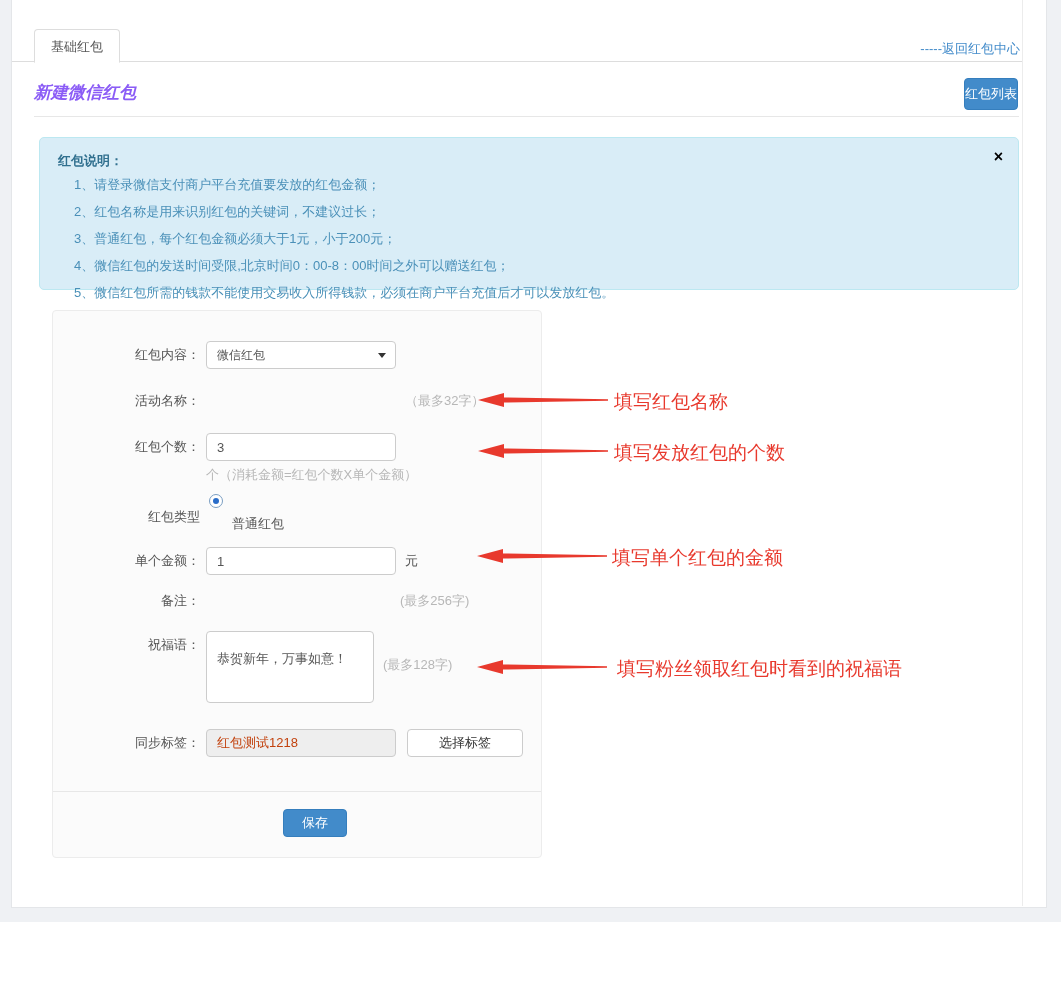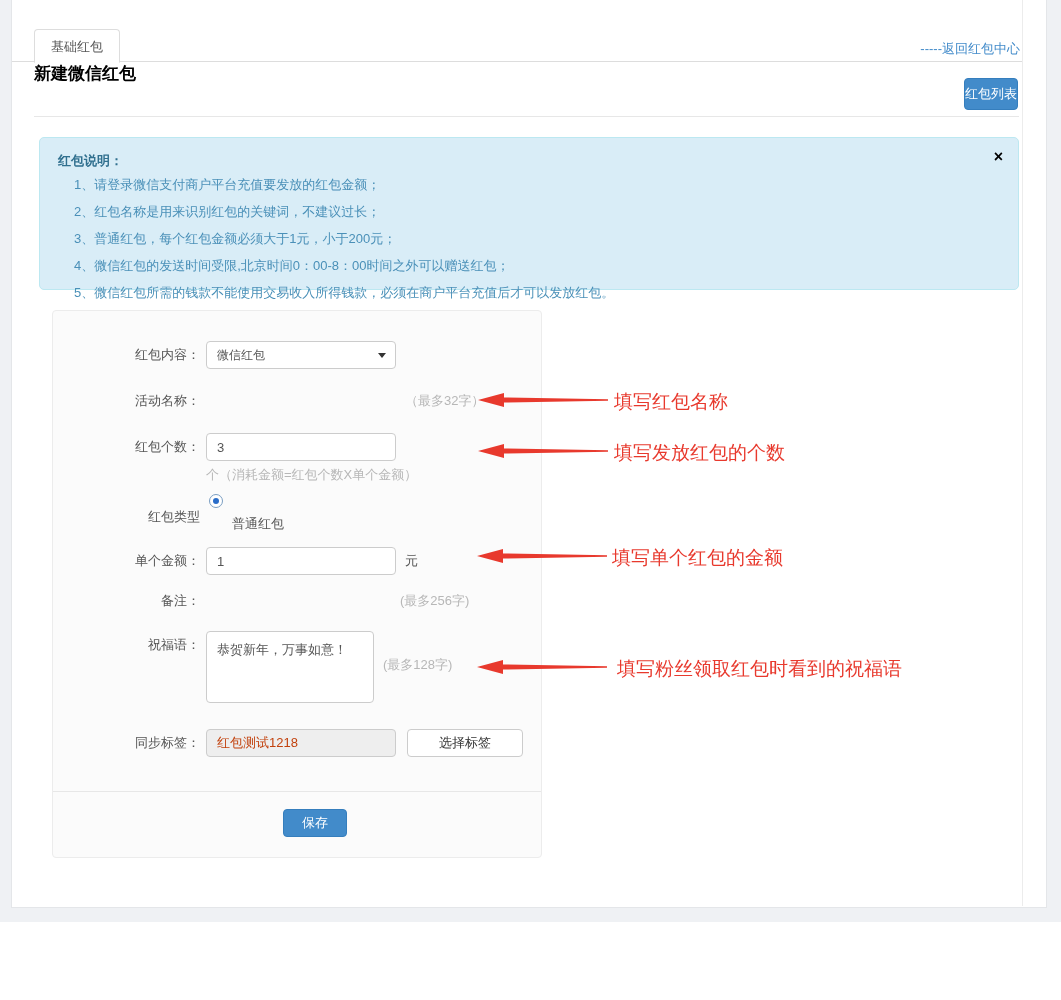--- a/index.html
+++ b/index.html
@@ -12,21 +12,21 @@
   .v-divider { left:1010px; top:0; height:906px; border-left:1px solid #ececec; }
 
   
   .tabline { left:0; top:61px; width:1010px; border-bottom:1px solid #ddd; }
   .tab { left:22px; top:29px; height:34px; line-height:33px; padding:0 16px; background:#fff;
          border:1px solid #ddd; border-bottom:1px solid #fff; border-radius:4px 4px 0 0;
          font-size:13px; color:#555; z-index:3; }
   .back-link { top:40px; right:26px; font-size:13px; color:#428bca; text-decoration:none; cursor:pointer; }
 
   
-  .page-title { left:22px; top:62px; font-size:17px; font-weight:bold; color:#000000; }
+  .page-title { left:22px; top:81px; font-size:17px; font-weight:bold; color:#8b5cf6;font-style:italic; }
   .btn-primary { background:#428bca; border:1px solid #357ebd; color:#fff; border-radius:4px;
                  font-size:13px; padding:6px 0; cursor:pointer; font-family:inherit; }
   .list-btn { top:78px; right:28px; }
   .hr1 { left:22px; top:116px; width:985px; border-top:1px solid #e7e7e7; }
 
   
   .notice { left:27px; top:137px; width:980px; height:153px; background:#d9edf7;
             border:1px solid #bce8f1; border-radius:5px; padding:13px 18px; font-size:13px; }
   .notice-title { color:#31708f; font-weight:bold; line-height:20px; }
   .notice-item { color:#4a90b8; line-height:27px; padding-left:16px; }
@@ -107,21 +107,21 @@
     <div style="position:absolute; left:179px; top:204px; font-size:13px; color:#555">普通红包</div>
 
     <div class="flabel" style="top:236px">单个金额：</div>
     <input class="ctrl tinput" style="top: 236px;" value="1">
     <div class="hint" style="left:352px; top:236px; color:#555">元</div>
 
     <div class="flabel" style="top:276px">备注：</div>
     <div class="hint" style="left:347px; top:276px">(最多256字)</div>
 
     <div class="flabel" style="top:320px">祝福语：</div>
-    <textarea class="ctrl tinput" style="top: 320px; width: 168px; height: 72px; padding: 9px 10px; resize: none; line-height: 17px;">恭贺新年，万事如意！</textarea>
+    <textarea class="ctrl tinput" style="top: 320px; width: 168px; height: 72px; padding: 18px 10px; resize: none; line-height: 17px;">恭贺新年，万事如意！</textarea>
     <div class="hint" style="left:330px; top:340px">(最多128字)</div>
 
     <div class="flabel" style="top:418px">同步标签：</div>
     <input class="ctrl tinput disabled-input" style="top: 418px;" disabled="" value="红包测试1218">
     <button class="btn-default" style="position:absolute; left:354px; top:418px">选择标签</button>
 
     <div class="form-divider"></div>
     <button class="btn-primary save-btn">保存</button>
   </div>
 </div>

